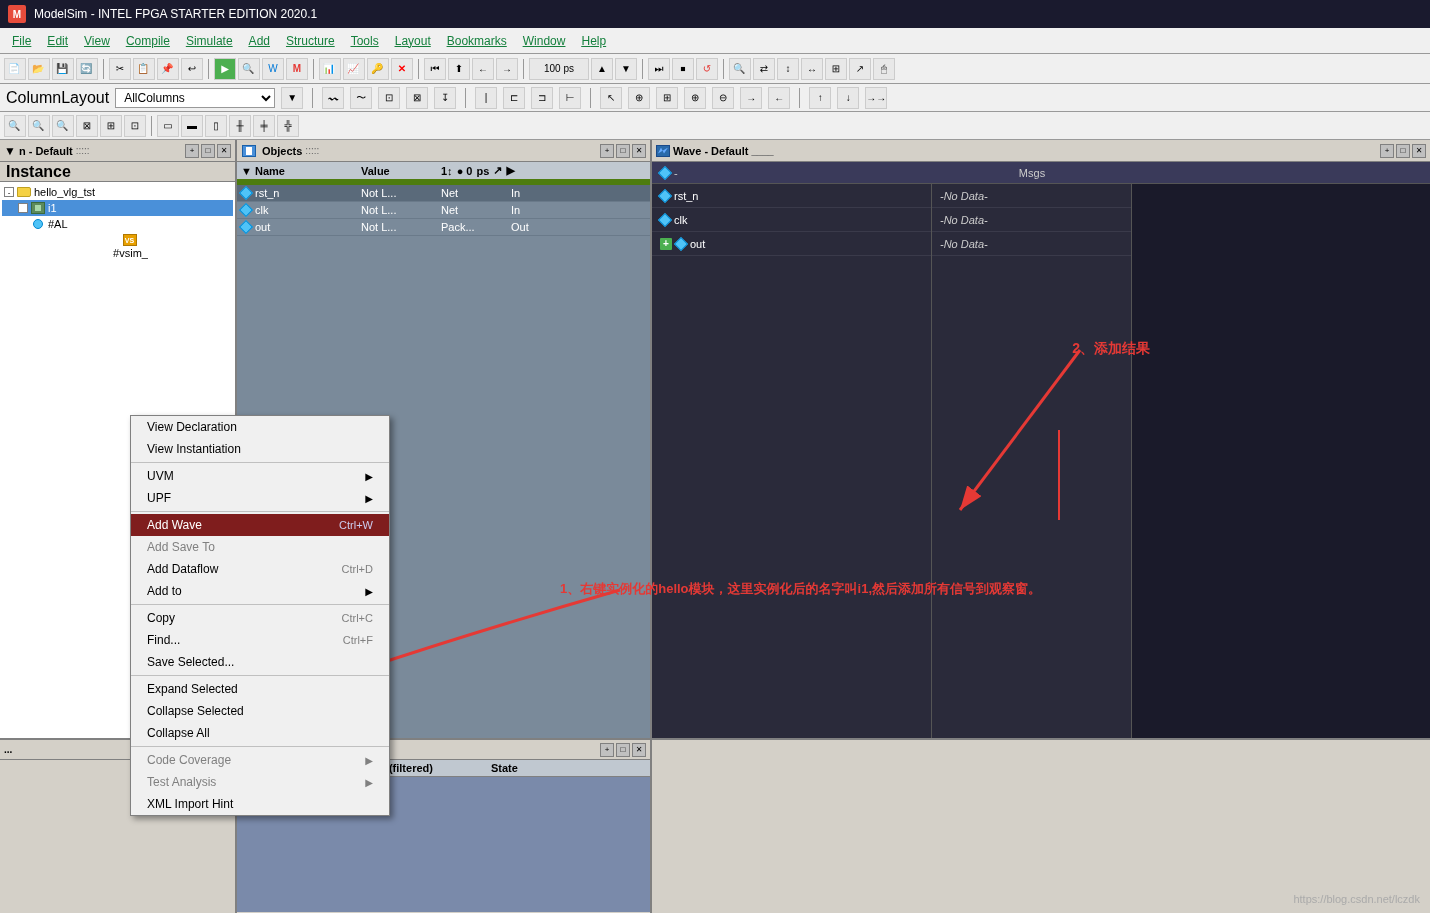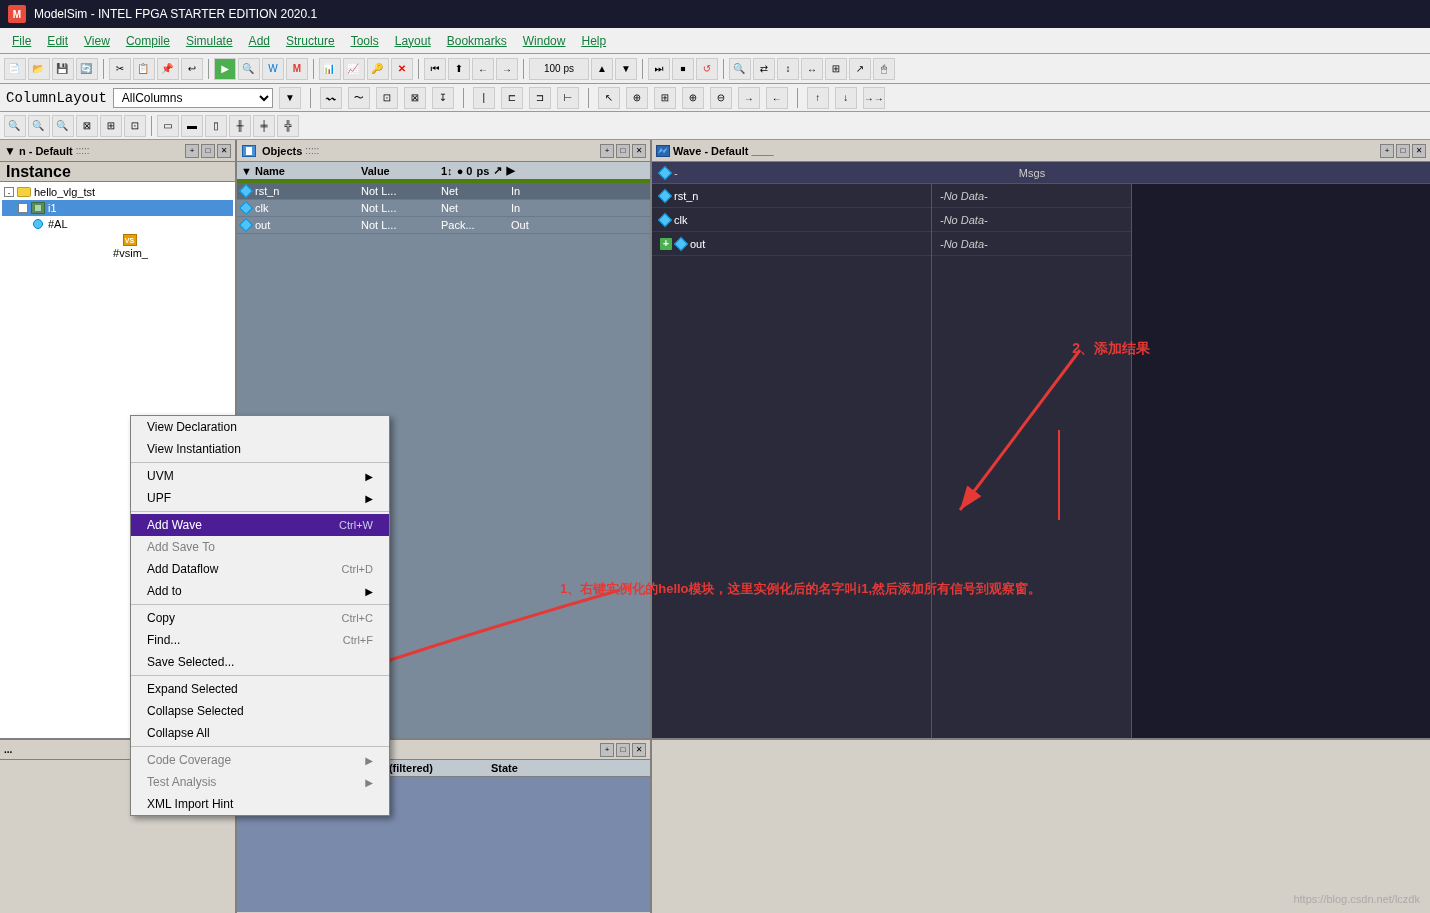--- a/index.html
+++ b/index.html
@@ -87,21 +87,21 @@
     
     .column-layout-bar {
       background: #f0f0f0;
       border-bottom: 1px solid #999;
       display: flex;
       align-items: center;
       padding: 2px 6px;
       height: 28px;
       gap: 6px;
     }
-    .column-layout-label { font-size: 14px; font-family: Liberation Mono, monospace; }
+    .column-layout-label { font-size: 16px; }
     .column-layout-select {
       background: white;
       border: 1px solid #999;
       padding: 1px 4px;
       font-size: 12px;
       width: 160px;
     }
 
     
     .toolbar2 {
@@ -216,21 +216,21 @@
     }
     .ctx-item {
       padding: 4px 16px;
       font-size: 12px;
       cursor: pointer;
       display: flex;
       align-items: center;
       justify-content: space-between;
       white-space: nowrap;
     }
-    .ctx-item.highlighted { background: #4c1d95; color: white; }
+    .ctx-item.highlighted { background: #7f1d1d; color: white; }
     .ctx-item.disabled { color: #808080; cursor: default; }
     .ctx-sep {
       height: 1px;
       background: #c0c0c0;
       margin: 2px 0;
     }
     .ctx-shortcut { color: #808080; font-size: 11px; }
     .ctx-item.highlighted .ctx-shortcut { color: #cce; }
     .ctx-arrow { font-size: 10px; }
 
@@ -261,21 +261,21 @@
     .obj-col-value { width: 80px; }
     .obj-col-type { width: 70px; }
     .obj-col-dir { width: 50px; }
     .obj-header-row {
       display: flex;
       align-items: center;
       background: #c0c8d0;
       padding: 2px 4px;
       font-size: 11px;
       font-weight: bold;
-      border-bottom: 4px solid #4d7c0f;
+      border-bottom: 6px solid #4d7c0f;
       color: black;
     }
 
     
     .right-panel {
       flex: 1;
       background: #d4d0c8;
       display: flex;
       flex-direction: column;
     }

